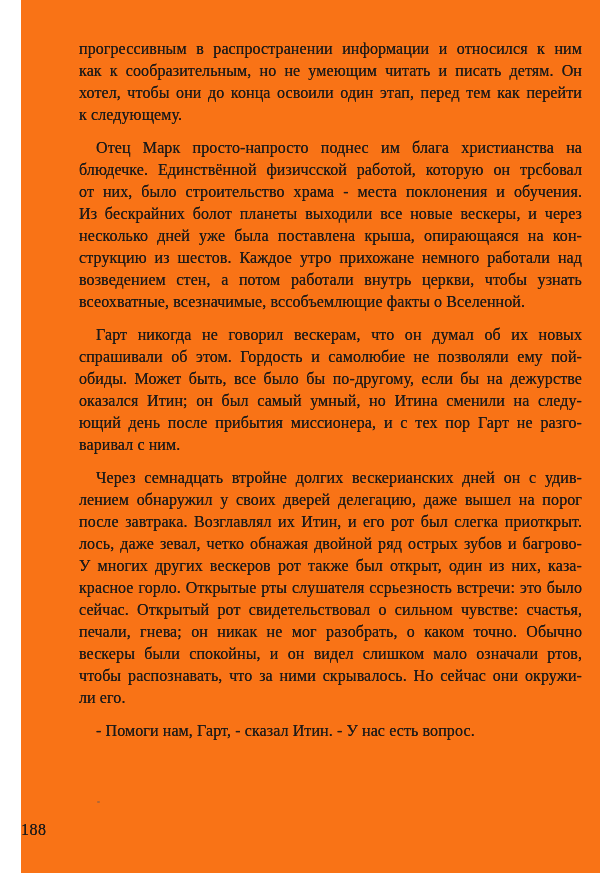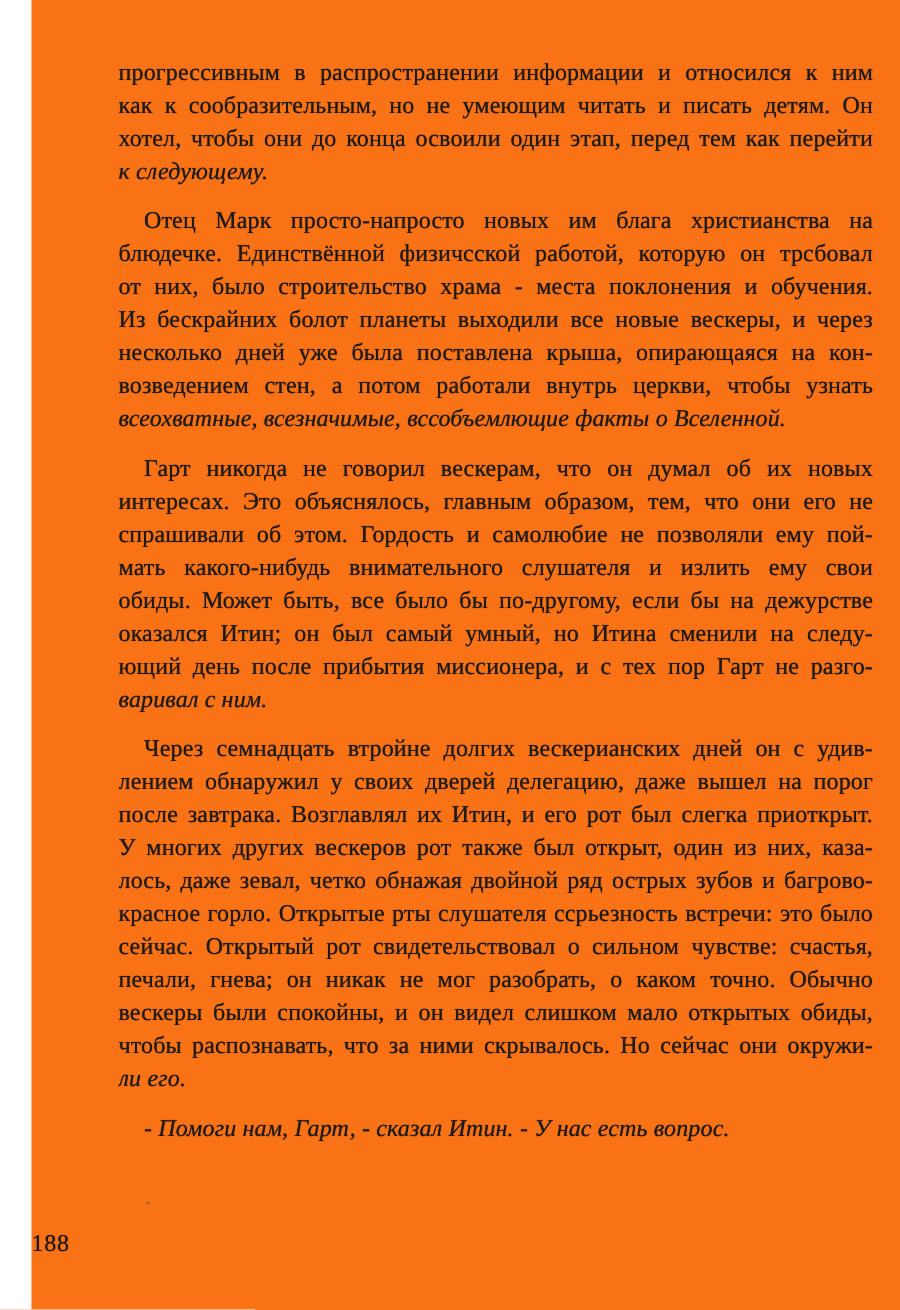--- a/index.html
+++ b/index.html
@@ -33,21 +33,20 @@
     overflow: hidden;
     text-align: justify;
     text-align-last: justify;
     
     text-shadow: 0 0 0.6px rgba(15,15,15,0.85);
     letter-spacing: 0.1px;
   }
   .line.last {
     text-align: left;
     text-align-last: left;
-    font-style: italic;
   }
   .para.indent .line:first-child {
     text-indent: 17px;
   }
   .pageno {
     position: absolute;
     top: 820px;
     left: 0;
     width: 100%;
     text-align: left;
@@ -71,48 +70,47 @@
 
 <div class="page" style="background: #f97316; color: rgb(27, 27, 27); margin-left: 21px;">
   <div class="text-block" id="text-block">
       <div class="para">
         <div class="line">прогрессивным в распространении информации и относился к ним</div>
         <div class="line">как к сообразительным, но не умеющим читать и писать детям. Он</div>
         <div class="line">хотел, чтобы они до конца освоили один этап, перед тем как перейти</div>
         <div class="line last">к следующему.</div>
       </div>
       <div class="para indent">
-        <div class="line">Отец Марк просто-напросто новых им блага христианства на</div>
+        <div class="line">Отец Марк просто-напросто поднес им блага христианства на</div>
         <div class="line">блюдечке. Единствённой физичсской работой, которую он трсбовал</div>
         <div class="line">от них, было строительство храма - места поклонения и обучения.</div>
         <div class="line">Из бескрайних болот планеты выходили все новые вескеры, и через</div>
         <div class="line">несколько дней уже была поставлена крыша, опирающаяся на кон-</div>
+        <div class="line">струкцию из шестов. Каждое утро прихожане немного работали над</div>
         <div class="line">возведением стен, а потом работали внутрь церкви, чтобы узнать</div>
         <div class="line last">всеохватные, всезначимые, вссобъемлющие факты о Вселенной.</div>
       </div>
       <div class="para indent">
         <div class="line">Гарт никогда не говорил вескерам, что он думал об их новых</div>
-        <div class="line">интересах. Это объяснялось, главным образом, тем, что они его не</div>
         <div class="line">спрашивали об этом. Гордость и самолюбие не позволяли ему пой-</div>
-        <div class="line">мать какого-нибудь внимательного слушателя и излить ему свои</div>
         <div class="line">обиды. Может быть, все было бы по-другому, если бы на дежурстве</div>
         <div class="line">оказался Итин; он был самый умный, но Итина сменили на следу-</div>
         <div class="line">ющий день после прибытия миссионера, и с тех пор Гарт не разго-</div>
         <div class="line last">варивал с ним.</div>
       </div>
       <div class="para indent">
         <div class="line">Через семнадцать втройне долгих вескерианских дней он с удив-</div>
         <div class="line">лением обнаружил у своих дверей делегацию, даже вышел на порог</div>
         <div class="line">после завтрака. Возглавлял их Итин, и его рот был слегка приоткрыт.</div>
+        <div class="line">лось, даже зевал, четко обнажая двойной ряд острых зубов и багрово-</div>
         <div class="line">У многих других вескеров рот также был открыт, один из них, каза-</div>
-        <div class="line">лось, даже зевал, четко обнажая двойной ряд острых зубов и багрово-</div>
         <div class="line">красное горло. Открытые рты слушателя ссрьезность встречи: это было</div>
         <div class="line">сейчас. Открытый рот свидетельствовал о сильном чувстве: счастья,</div>
         <div class="line">печали, гнева; он никак не мог разобрать, о каком точно. Обычно</div>
-        <div class="line">вескеры были спокойны, и он видел слишком мало открытых обиды,</div>
+        <div class="line">вескеры были спокойны, и он видел слишком мало означали ртов,</div>
         <div class="line">чтобы распознавать, что за ними скрывалось. Но сейчас они окружи-</div>
         <div class="line last">ли его.</div>
       </div>
       <div class="para indent">
         <div class="line last">- Помоги нам, Гарт, - сказал Итин. - У нас есть вопрос.</div>
       </div>
     </div>
   <div class="scan-speck"></div>
   <div class="pageno">188</div>
 </div>

